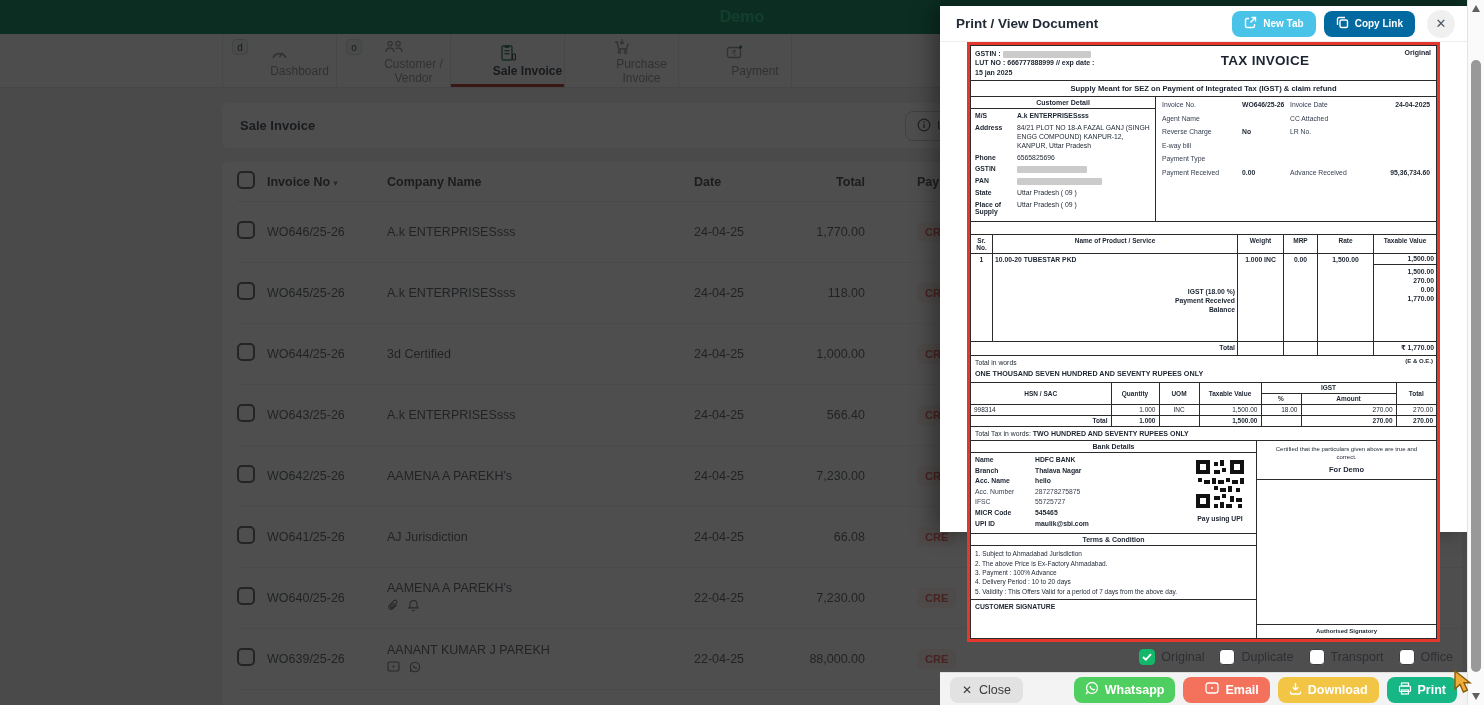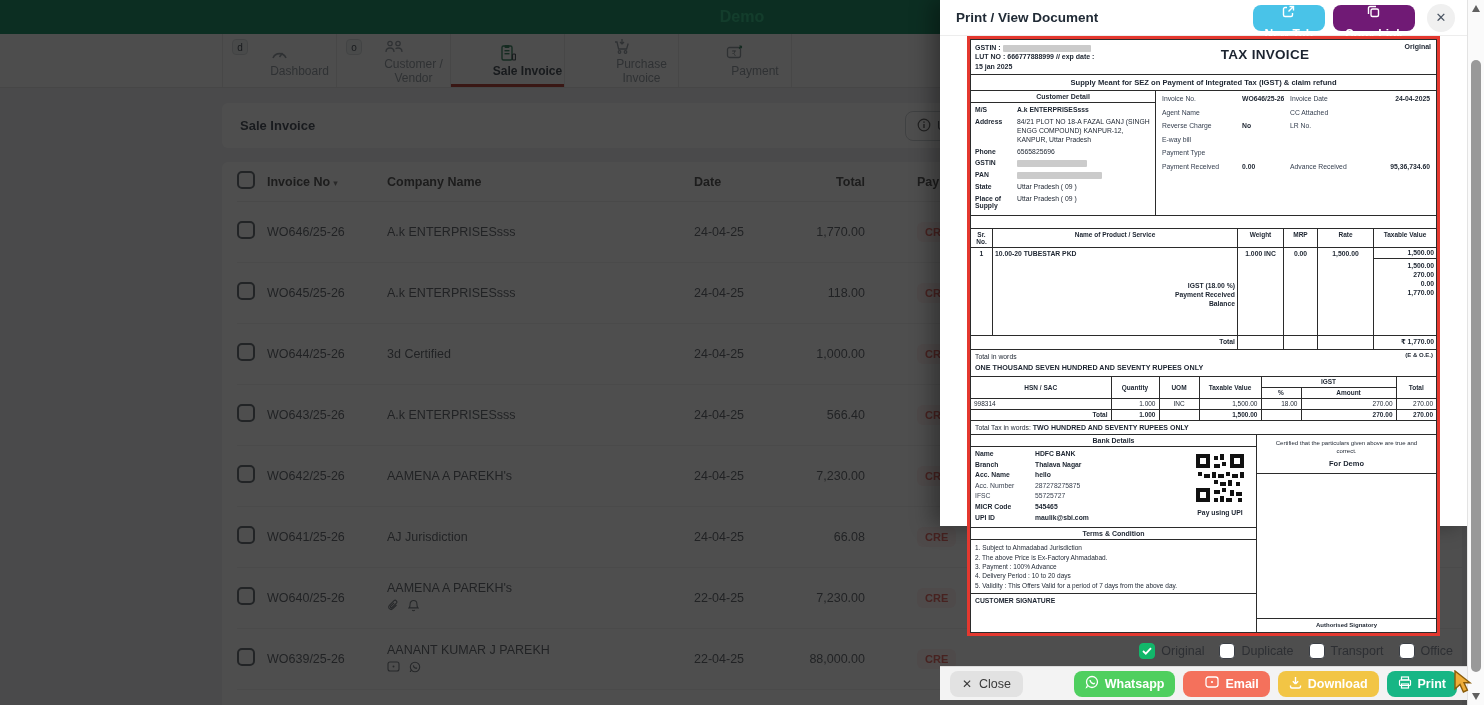--- a/index.html
+++ b/index.html
@@ -38,27 +38,27 @@
   .td { font-size:12.5px; color:#5a5f66; }
   .cb { width:18px; height:18px; border:2px solid #5d646b; border-radius:5px; background:transparent; cursor:pointer; }
   .caret { font-size:9px; color:#777; margin-left:3px; }
   .row-icons { display:flex; gap:9px; margin-top:4px; color:#6d737a; }
   .badge { display:inline-block; background:#fdeeee; color:#e35d55; font-size:11px; font-weight:bold; padding:4px 8px; border-radius:6px; }
 
   
   .dim { position:absolute; inset:0; background:rgba(13,13,13,0.73); z-index:10; }
 
   
-  .panel { position:absolute; left:940px; top:0; width:527px; height:526px; background:#fff; z-index:20; box-shadow:-8px 0 20px rgba(0,0,0,0.35); display:flex; flex-direction:column; }
+  .panel { position:absolute; left:940px; top:6px; width:527px; height:526px; background:#fff; z-index:20; box-shadow:-8px 0 20px rgba(0,0,0,0.35); display:flex; flex-direction:column; }
   .panel-header { height:36px; display:flex; align-items:center; padding:0 12px 0 16px; border-bottom:1px solid #ededed; flex:0 0 auto; }
   .panel-title { font-size:13.5px; font-weight:bold; color:#212b36; }
   .ph-spacer { flex:1; }
-  .btn-blue { height:26px; border-radius:8px; padding:0 12px; display:flex; align-items:center; gap:6px; color:#fff; font-size:12px; font-weight:bold; cursor:pointer; margin-left:8px;flex-direction:column; }
+  .btn-blue { height:26px; border-radius:8px; padding:0 12px; display:flex; align-items:center; gap:6px; color:#fff; font-size:10px; font-weight:bold; cursor:pointer; margin-left:8px; }
   .btn-newtab { background:#49c3e8; }
-  .btn-copylink { background:#701a75; }
+  .btn-copylink { background:#0369a1; }
   .btn-close-x { width:28px; height:28px; border-radius:50%; background:#f0f0f0; display:flex; align-items:center; justify-content:center; margin-left:12px; cursor:pointer; color:#4b5563; font-size:13px; }
 
   
   .doc-zone { flex:1 1 auto; position:relative; }
   .doc { margin:0 27px; border:3px solid #e4382f; height:600px; background:#fff; }
   .doc-inner { border:1px solid #2b2b2b; height:100%; display:flex; flex-direction:column; font-size:6.8px; color:#1c2430; }
   .bline { border-bottom:1px solid #2b2b2b; }
   .rline { border-right:1px solid #2b2b2b; }
 
   .d-top { display:flex; }

